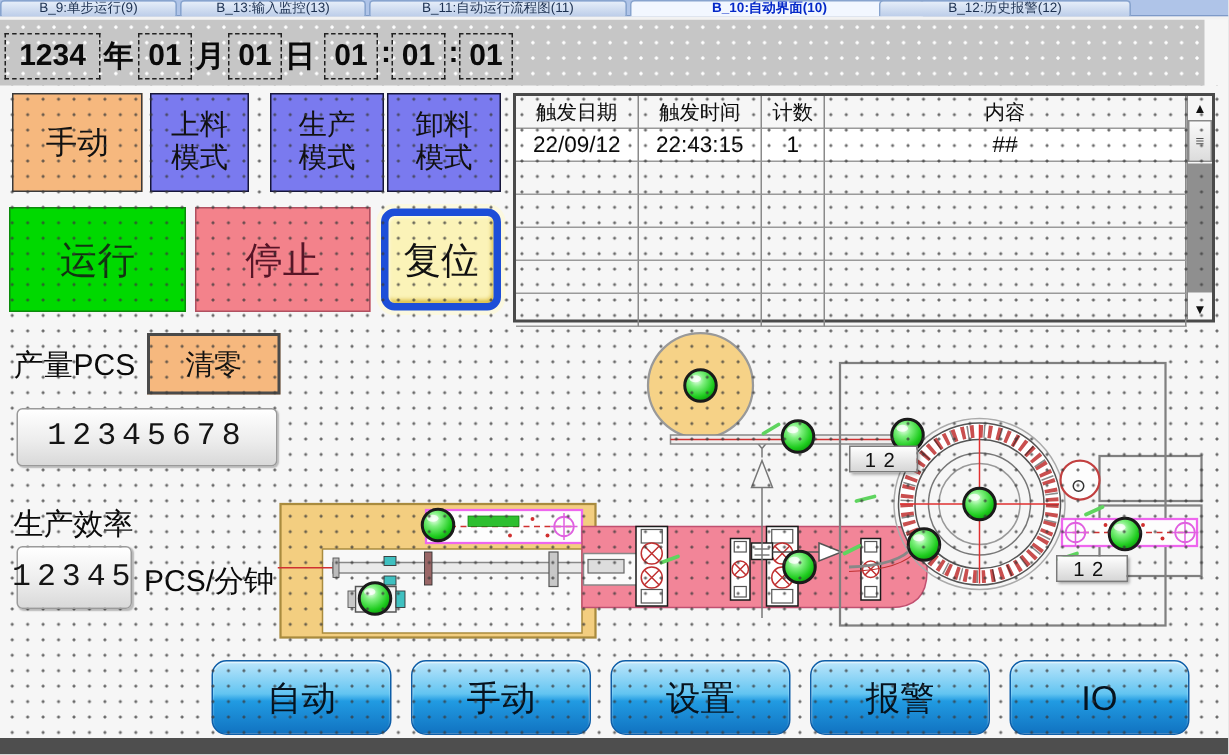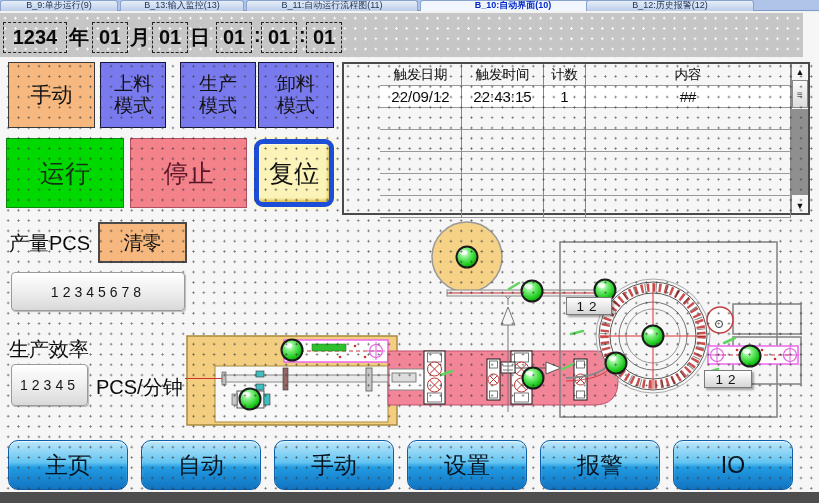--- a/index.html
+++ b/index.html
@@ -54,26 +54,26 @@
               border:5px solid #1d4ed8; border-radius:9px; font-size:25px; color:#111;
               box-shadow:0 0 0 3px #FBF8E0, inset 1px 1px 2px #FFFDE6, inset -1px -2px 3px #D9B93A; }
   .btn-clear { left:98px; top:222px; width:89px; height:41px; background:#F6B87E;
                border:2px solid #4A4A4A; font-size:19px; }
 
   .label { position:absolute; color:#0A0A0A; font-size:20px; z-index:2; }
 
   .valuebox { position:absolute; background:linear-gradient(180deg,#FFFFFF 0%,#EDEDED 55%,#D9D9D9 100%);
               border:1px solid #9A9A9A; border-radius:4px; color:#151515;
               display:flex; align-items:center; justify-content:center;
-              font-size:14px; letter-spacing:4px; z-index:20;
-              box-shadow:inset 0 1px 0 #FFF, 1px 1px 1px rgba(0,0,0,.25); }
+              font-size:21px; letter-spacing:4px; z-index:20;
+              box-shadow:inset 0 1px 0 #FFF, 1px 1px 1px rgba(0,0,0,.25);font-family:Liberation Mono, monospace; }
 
   
   .alarmtable { position:absolute; left:342px; top:62px; width:468px; height:153px;
-                border:2px solid #4A4A4A; z-index:2; background:transparent;padding-left:36px; }
+                border:2px solid #4A4A4A; z-index:2; background:transparent; }
   .trow { display:grid; grid-template-columns:82px 82px 42px 1fr; height:22px; }
   .trow > div { border-right:1px solid #8A8A8A; border-bottom:1px solid #9A9A9A;
                 display:flex; align-items:center; justify-content:center;
                 font-size:14px; color:#0A0A0A; overflow:hidden; white-space:nowrap; }
   .trow.head > div { font-size:13.5px; }
   .trow.first > div { background:#FFFFFF; font-size:15px; }
   .tbody-wrap { margin-right:17px; }
   .scrollbar { position:absolute; right:0; top:0; width:17px; height:149px;
                border-left:1px solid #8A8A8A; }
   .sb-btn { position:absolute; left:0; width:16px; height:15px; display:flex;
@@ -365,21 +365,20 @@
     <use href="#lp" transform="translate(616,363)"></use>
     <use href="#lp" transform="translate(750,356)"></use>
     <use href="#lp" transform="translate(292,350)"></use>
     <use href="#lp" transform="translate(533,378)"></use>
     <use href="#lp" transform="translate(250,399)"></use>
   </svg>
 
   <div class="counter" style="left:566px;top:297px;width:46px;height:18px">12</div>
   <div class="counter" style="left:704px;top:370px;width:48px;height:18px">12</div>
 
-  <div class="nav-btn" style="left:8px">主页</div>
   <div class="nav-btn" style="left:141px">自动</div>
   <div class="nav-btn" style="left:274px">手动</div>
   <div class="nav-btn" style="left:407px">设置</div>
   <div class="nav-btn" style="left:540px">报警</div>
   <div class="nav-btn" style="left:673px">IO</div>
 
   <div class="gridoverlay"></div>
   <div class="bottomstrip"></div>
 </div>
 

